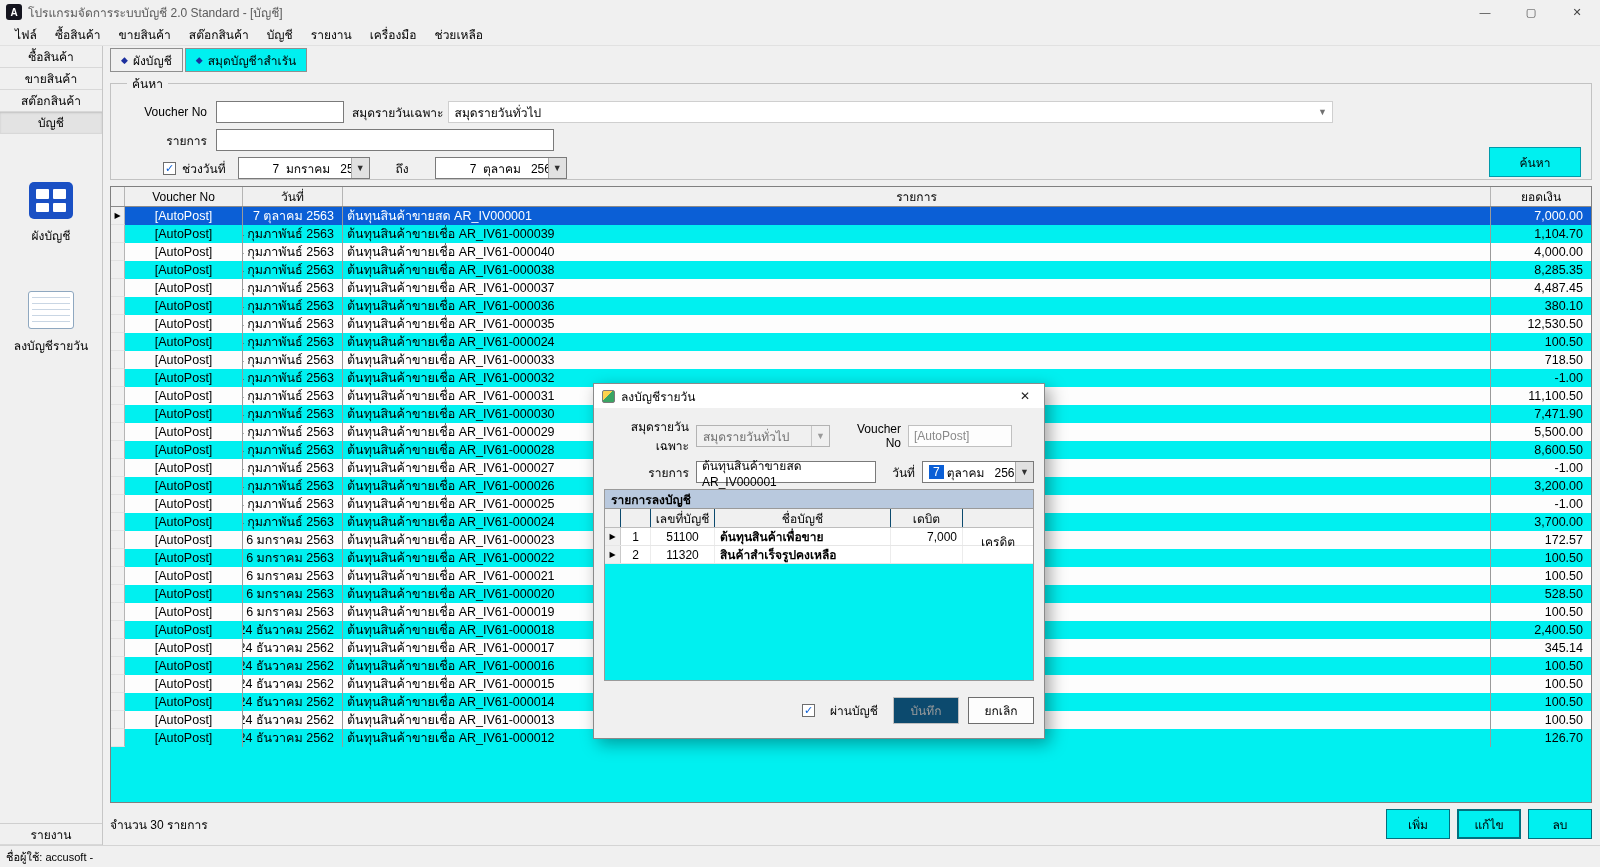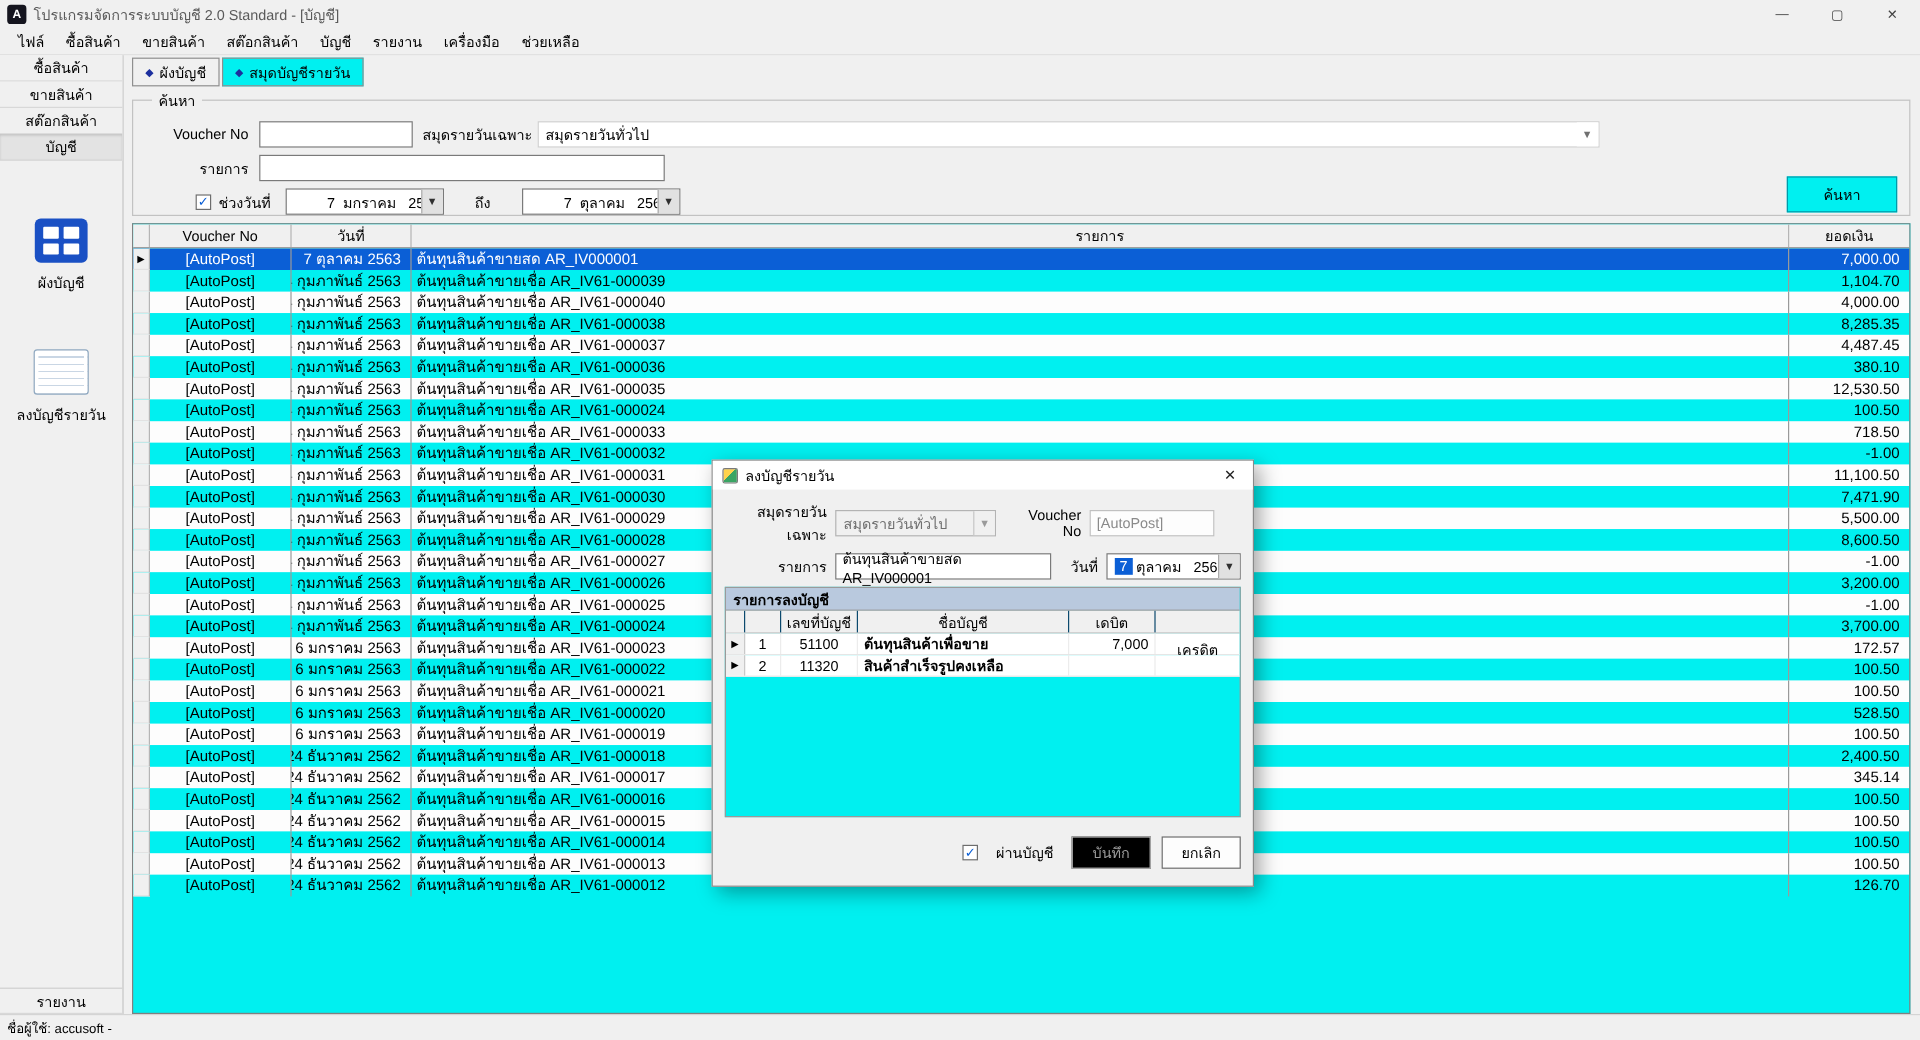--- a/index.html
+++ b/index.html
@@ -133,21 +133,21 @@
   .dgrid-body { height:152px; }
   .dgrow { display:flex; height:18px; background:#fff; border-bottom:1px solid #e6e6e6; }
   .dgc { display:flex; align-items:center; overflow:hidden; white-space:nowrap; border-right:1px solid #ececec; }
   .dgc.dc-ind { justify-content:center; font-size:8px; border-right:1px solid #c9c9c9; }
   .dgc.dc-no { justify-content:center; }
   .dgc.dc-acc { justify-content:center; }
   .dgc.dc-name { padding-left:5px;font-weight:bold; }
   .dgc.dc-debit, .dgc.dc-credit { justify-content:flex-end; padding-right:5px; }
   .dlg-foot { display:flex; align-items:center; justify-content:flex-end; gap:9px; margin-top:16px; }
   .dbtn { width:66px; height:27px; border:1px solid #6d6d6d; background:#fdfdfd; display:flex; align-items:center; justify-content:center; }
-  .dbtn.disabled { color:#9c9c9c; border-color:#bfbfbf; background:#000000; }
+  .dbtn.disabled { color:#9c9c9c; border-color:#bfbfbf; background:#0c4a6e; }
 </style>
 </head>
 <body>
 
 <div class="window">
 
   <div class="titlebar">
     <span class="app-icon">A</span>
     <span class="title">โปรแกรมจัดการระบบบัญชี 2.0 Standard - [บัญชี]</span>
     <div class="win-controls">
@@ -212,21 +212,21 @@
 
       <div class="tabs">
 
           <div class="tab">
             <span class="diamond">◆</span>
             <span>ผังบัญชี</span>
           </div>
 
           <div class="tab active">
             <span class="diamond">◆</span>
-            <span>สมุดบัญชีรายวัน</span>
+            <span>สมุดบัญชีาสำเรัน</span>
           </div>
 
       </div>
 
       <fieldset class="search">
         <legend>ค้นหา</legend>
         <div class="srow">
           <span class="lbl-r">Voucher No</span>
           <div class="tb tb-voucher">
               <span></span>
@@ -567,20 +567,34 @@
               </div>
               <div class="td c-voucher">[AutoPost]</div>
               <div class="td c-date">24 ธันวาคม 2562</div>
               <div class="td c-desc">ต้นทุนสินค้าขายเชื่อ AR_IV61-000012</div>
               <div class="td c-amount">126.70</div>
             </div>
 
         </div>
       </div>
 
+      <div class="footerrow">
+        <span>จำนวน 30 รายการ</span>
+        <div class="foot-btns">
+          <div class="fbtn">
+              <span>เพิ่ม</span>
+            </div>
+          <div class="fbtn focused">
+              <span>แก้ไข</span>
+            </div>
+          <div class="fbtn">
+              <span>ลบ</span>
+            </div>
+        </div>
+      </div>
 
     </div>
   </div>
 
   <div class="statusbar">
     <span>ชื่อผู้ใช้: accusoft -</span>
   </div>
 
   <div class="dialog">
     <div class="dlg-title">

